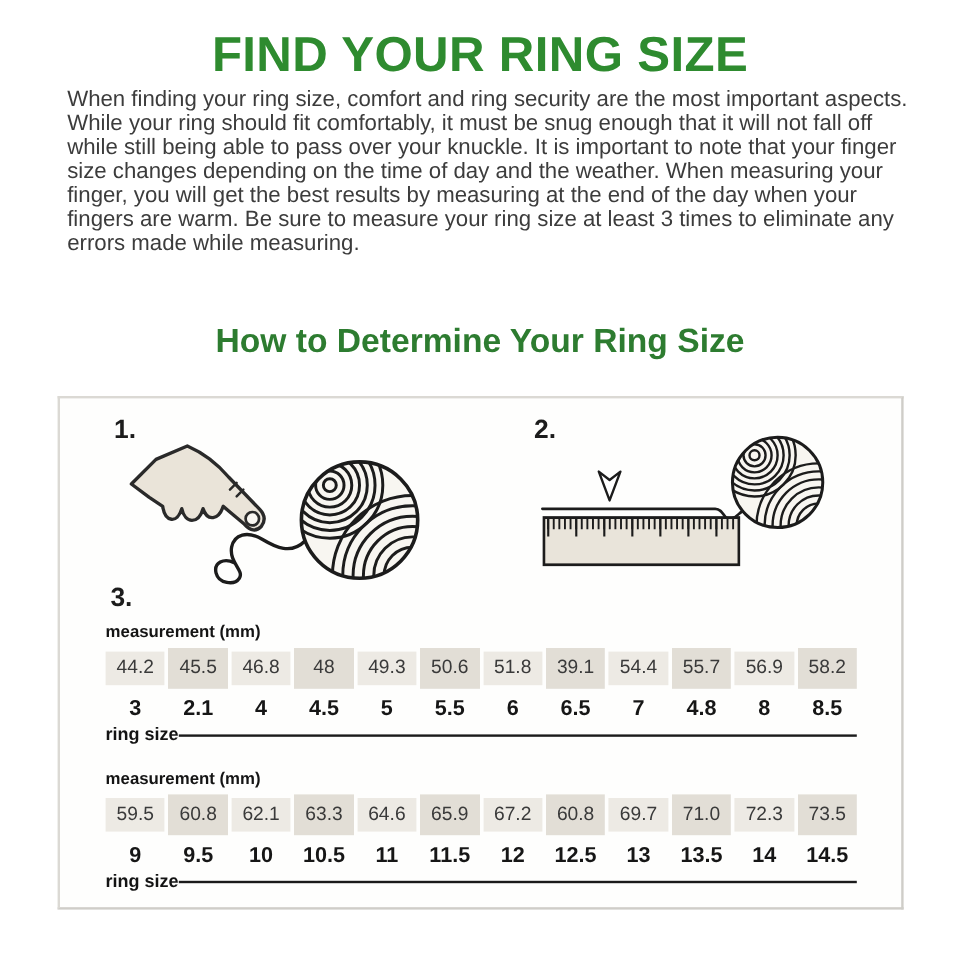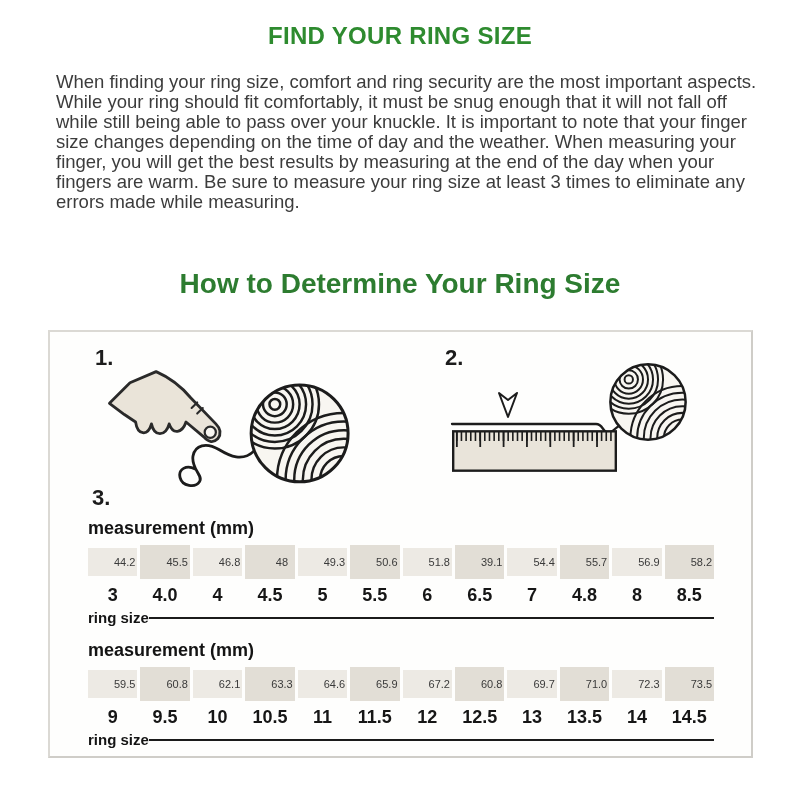--- a/index.html
+++ b/index.html
@@ -8,21 +8,21 @@
     width: 800px; height: 800px;
     font-family: "Liberation Sans", sans-serif;
     color: #3c3c3c;
     overflow: hidden;
   }
   .page { position: relative; width: 800px; height: 800px; background: #ffffff; }
 
   .title {
     position: absolute; top: 22px; left: 0; right: 0;
     text-align: center;
-    font-size: 24px; font-weight: 700; letter-spacing: 0.3px;
+    font-size: 41px; font-weight: 700; letter-spacing: 0.3px;
     color: #2e8b2f;
   }
   .intro {
     position: absolute; top: 72px; left: 56px; width: 707px;
     font-size: 18.5px; line-height: 20px; color: #3c3c3c;
     text-align: left;
   }
   .section-heading {
     position: absolute; top: 268px; left: 0; right: 0;
     text-align: center;
@@ -44,28 +44,27 @@
   .step1-label { left: 45px; top: 13px; }
   .step2-label { left: 395px; top: 13px; }
   .step3-label { left: 42px; top: 153px; }
 
   .svg-abs { position: absolute; }
 
   
   .mtable { position: absolute; left: 38px; width: 626px; }
   .mtable.t1 { top: 186px; }
   .mtable.t2 { top: 308px; }
-  .mt-label { font-size: 18px; font-weight: 700; color: #141414; margin-bottom: 9px; }
+  .mt-label { font-size: 14px; font-weight: 700; color: #141414; margin-bottom: 9px; }
   .mt-strip { display: flex; gap: 3px; align-items: flex-start; height: 28px; }
   .mt-cell {
     flex: 1; height: 28px;
     display: flex; align-items: center; justify-content: center;
-    font-size: 11px; color: #3a3a3a;
+    font-size: 16px; color: #3a3a3a;
     background: #edeae4;
-    padding-left: 24px;
   }
   .mt-cell:nth-child(even) {
     background: #e2ded6;
     height: 34px; margin-top: -3px;
   }
   .mt-rings { display: flex; gap: 3px; margin-top: 9px; }
   .mt-ring {
     flex: 1; text-align: center;
     font-size: 18px; font-weight: 700; color: #161616;
   }
@@ -175,21 +174,21 @@
         <span class="mt-cell">50.6</span>
         <span class="mt-cell">51.8</span>
         <span class="mt-cell">39.1</span>
         <span class="mt-cell">54.4</span>
         <span class="mt-cell">55.7</span>
         <span class="mt-cell">56.9</span>
         <span class="mt-cell">58.2</span>
       </div>
       <div class="mt-rings">
         <span class="mt-ring">3</span>
-        <span class="mt-ring">4.0</span>
+        <span class="mt-ring">2.1</span>
         <span class="mt-ring">4</span>
         <span class="mt-ring">4.5</span>
         <span class="mt-ring">5</span>
         <span class="mt-ring">5.5</span>
         <span class="mt-ring">6</span>
         <span class="mt-ring">6.5</span>
         <span class="mt-ring">7</span>
         <span class="mt-ring">4.8</span>
         <span class="mt-ring">8</span>
         <span class="mt-ring">8.5</span>

